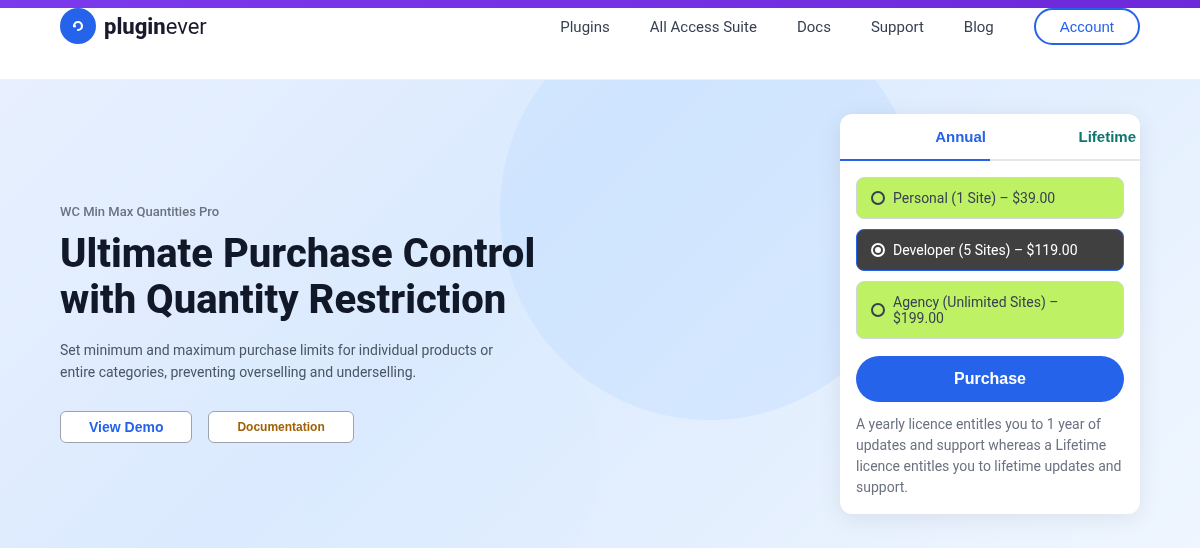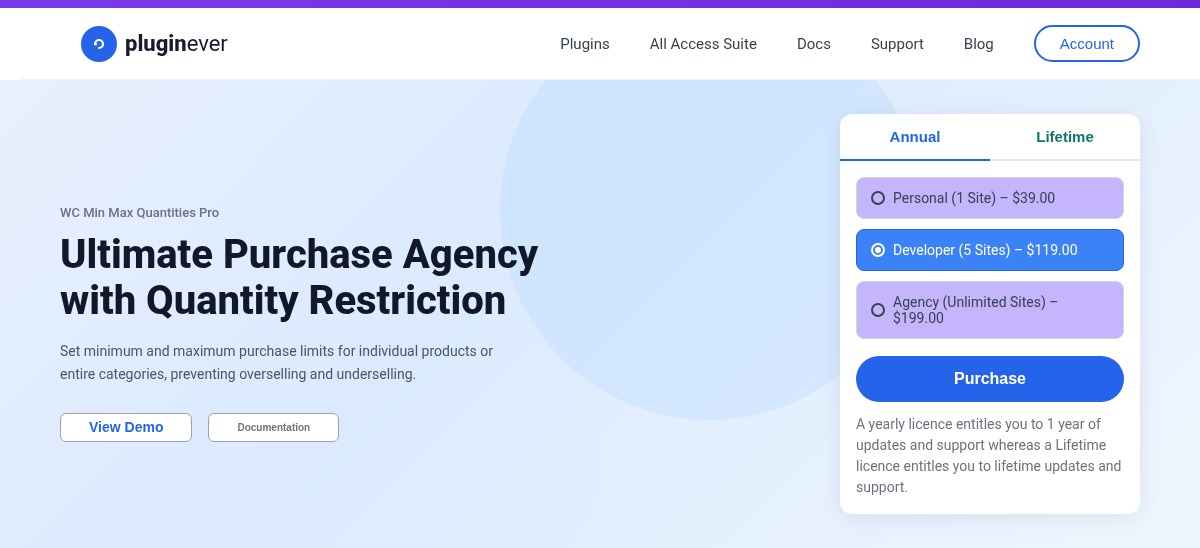--- a/index.html
+++ b/index.html
@@ -13,27 +13,26 @@
 
     
     .top-bar {
       height: 8px;
       background: linear-gradient(90deg, #7c3aed, #6d28d9);
     }
 
     
     .header {
       display: flex;
-      align-items: center;
+      align-items: flex-start;
       justify-content: space-between;
       padding: 0 60px;
       height: 72px;
       background: #fff;
       border-bottom: 1px solid #f0f0f0;
-      margin-left: 21px;
     }
 
     .logo {
       display: flex;
       align-items: center;
       gap: 8px;
     }
 
     .logo-icon {
       width: 36px;
@@ -161,22 +160,22 @@
       font-size: 14px;
       font-weight: 600;
       cursor: pointer;
     }
 
     .btn-docs {
       padding: 8px 28px;
       border: 1.5px solid #9ca3af;
       border-radius: 6px;
       background: #fff;
-      color: #737373;
-      font-size: 10px;
+      color: #a16207;
+      font-size: 12px;
       font-weight: 600;
       cursor: pointer;
     }
 
     
     .pricing-card {
       width: 300px;
       background: #fff;
       border-radius: 12px;
       box-shadow: 0 4px 24px rgba(0,0,0,0.08);
@@ -185,22 +184,22 @@
       margin-left: auto;
     }
 
     .pricing-tabs {
       display: flex;
       border-bottom: 2px solid #e5e7eb;
     }
 
     .pricing-tab {
       flex: 1;
-      padding: 14px 12px;
-      text-align: center;
+      padding: 14px 4px;
+      text-align: right;
       font-size: 15px;
       font-weight: 600;
       cursor: pointer;
       border: none;
       background: transparent;
     }
 
     .pricing-tab.active {
       color: #2563eb;
       border-bottom: 2px solid #2563eb;
@@ -219,25 +218,25 @@
       display: flex;
       align-items: center;
       gap: 8px;
       padding: 12px 14px;
       border: 1.5px solid #d1d5db;
       border-radius: 8px;
       margin-bottom: 10px;
       cursor: pointer;
       font-size: 14px;
       color: #374151;
-      background: #c4b5fd;
+      background: #bef264;
     }
 
     .pricing-option.selected {
-      background: #3b82f6;
+      background: #404040;
       border-color: #2563eb;
       color: #fff;
     }
 
     .radio-circle {
       width: 14px;
       height: 14px;
       border-radius: 50%;
       border: 2px solid currentColor;
       flex-shrink: 0;
@@ -304,21 +303,21 @@
     <button class="account-btn">Account</button>
   </nav>
 </header>
 
 <main class="main">
   <div class="deco-circle-1"></div>
   <div class="deco-circle-2"></div>
 
   <div class="left-content">
     <div class="plugin-label">WC Min Max Quantities Pro</div>
-    <h1 class="hero-title">Ultimate Purchase Agency with Quantity Restriction</h1>
+    <h1 class="hero-title">Ultimate Purchase Control with Quantity Restriction</h1>
     <p class="hero-description">Set minimum and maximum purchase limits for individual products or entire categories, preventing overselling and underselling.</p>
     <div class="cta-buttons">
       <button class="btn-demo">View Demo</button>
       <button class="btn-docs">Documentation</button>
     </div>
   </div>
 
   <div class="pricing-card">
     <div class="pricing-tabs">
       <button class="pricing-tab active">Annual</button>

